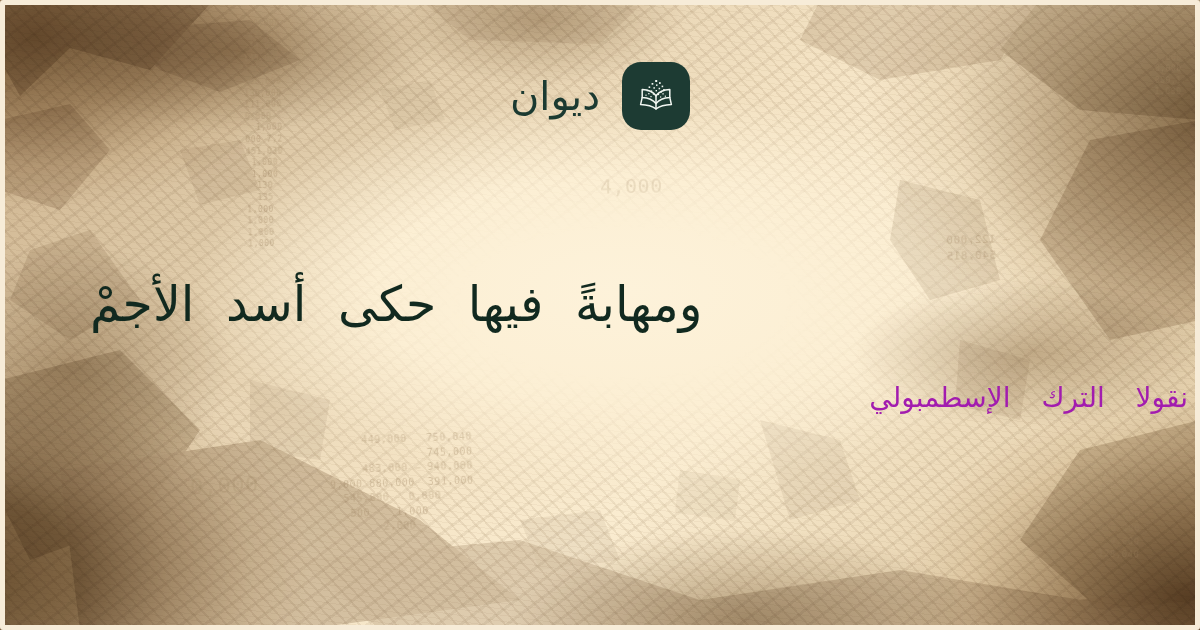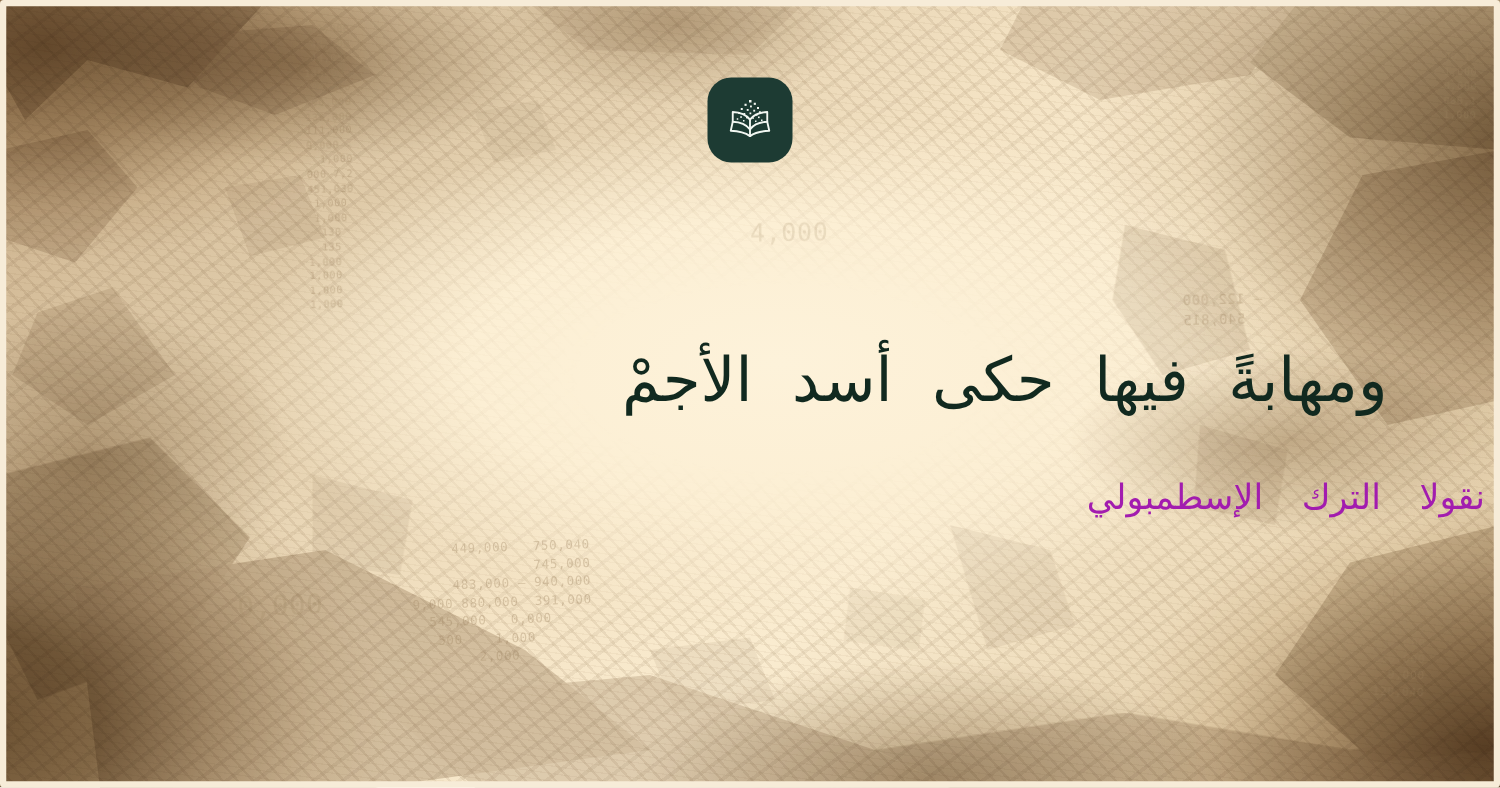--- a/index.html
+++ b/index.html
@@ -120,21 +120,21 @@
     color: #1b3a31;
     letter-spacing: 0.5px;
     white-space: nowrap;
   }
 
   .verse {
     position: absolute;
     top: 272px;
     left: 0;
     right: 0;
-    text-align: right;
+    text-align: left;
     font-size: 49px;
     line-height: 1.35;
     color: #11291f;
     word-spacing: 16px;
     padding: 0 90px;
     box-sizing: border-box;
   }
 
   .poet {
     position: absolute;
@@ -282,20 +282,21 @@
             <rect x="18.8" y="19.4" width="1.3" height="1.3"></rect>
             <rect x="23.8" y="19.8" width="1.3" height="1.3"></rect>
             <rect x="28.4" y="19.2" width="1.3" height="1.3"></rect>
             <rect x="11.4" y="20.6" width="1.2" height="1.2"></rect>
             <rect x="16.4" y="22.0" width="1.2" height="1.2"></rect>
             <rect x="26.0" y="22.4" width="1.2" height="1.2"></rect>
             <rect x="30.8" y="21.6" width="1.2" height="1.2"></rect>
           </g>
         </svg>
       </div>
+      <div class="brand-name">ديوان</div>
     </div>
 
     <div class="verse">ومهابةً فيها حكى أسد الأجمْ</div>
 
     <div class="poet">نقولا الترك الإسطمبولي</div>
 
 
   </div>
 
   <div class="frame"></div>

